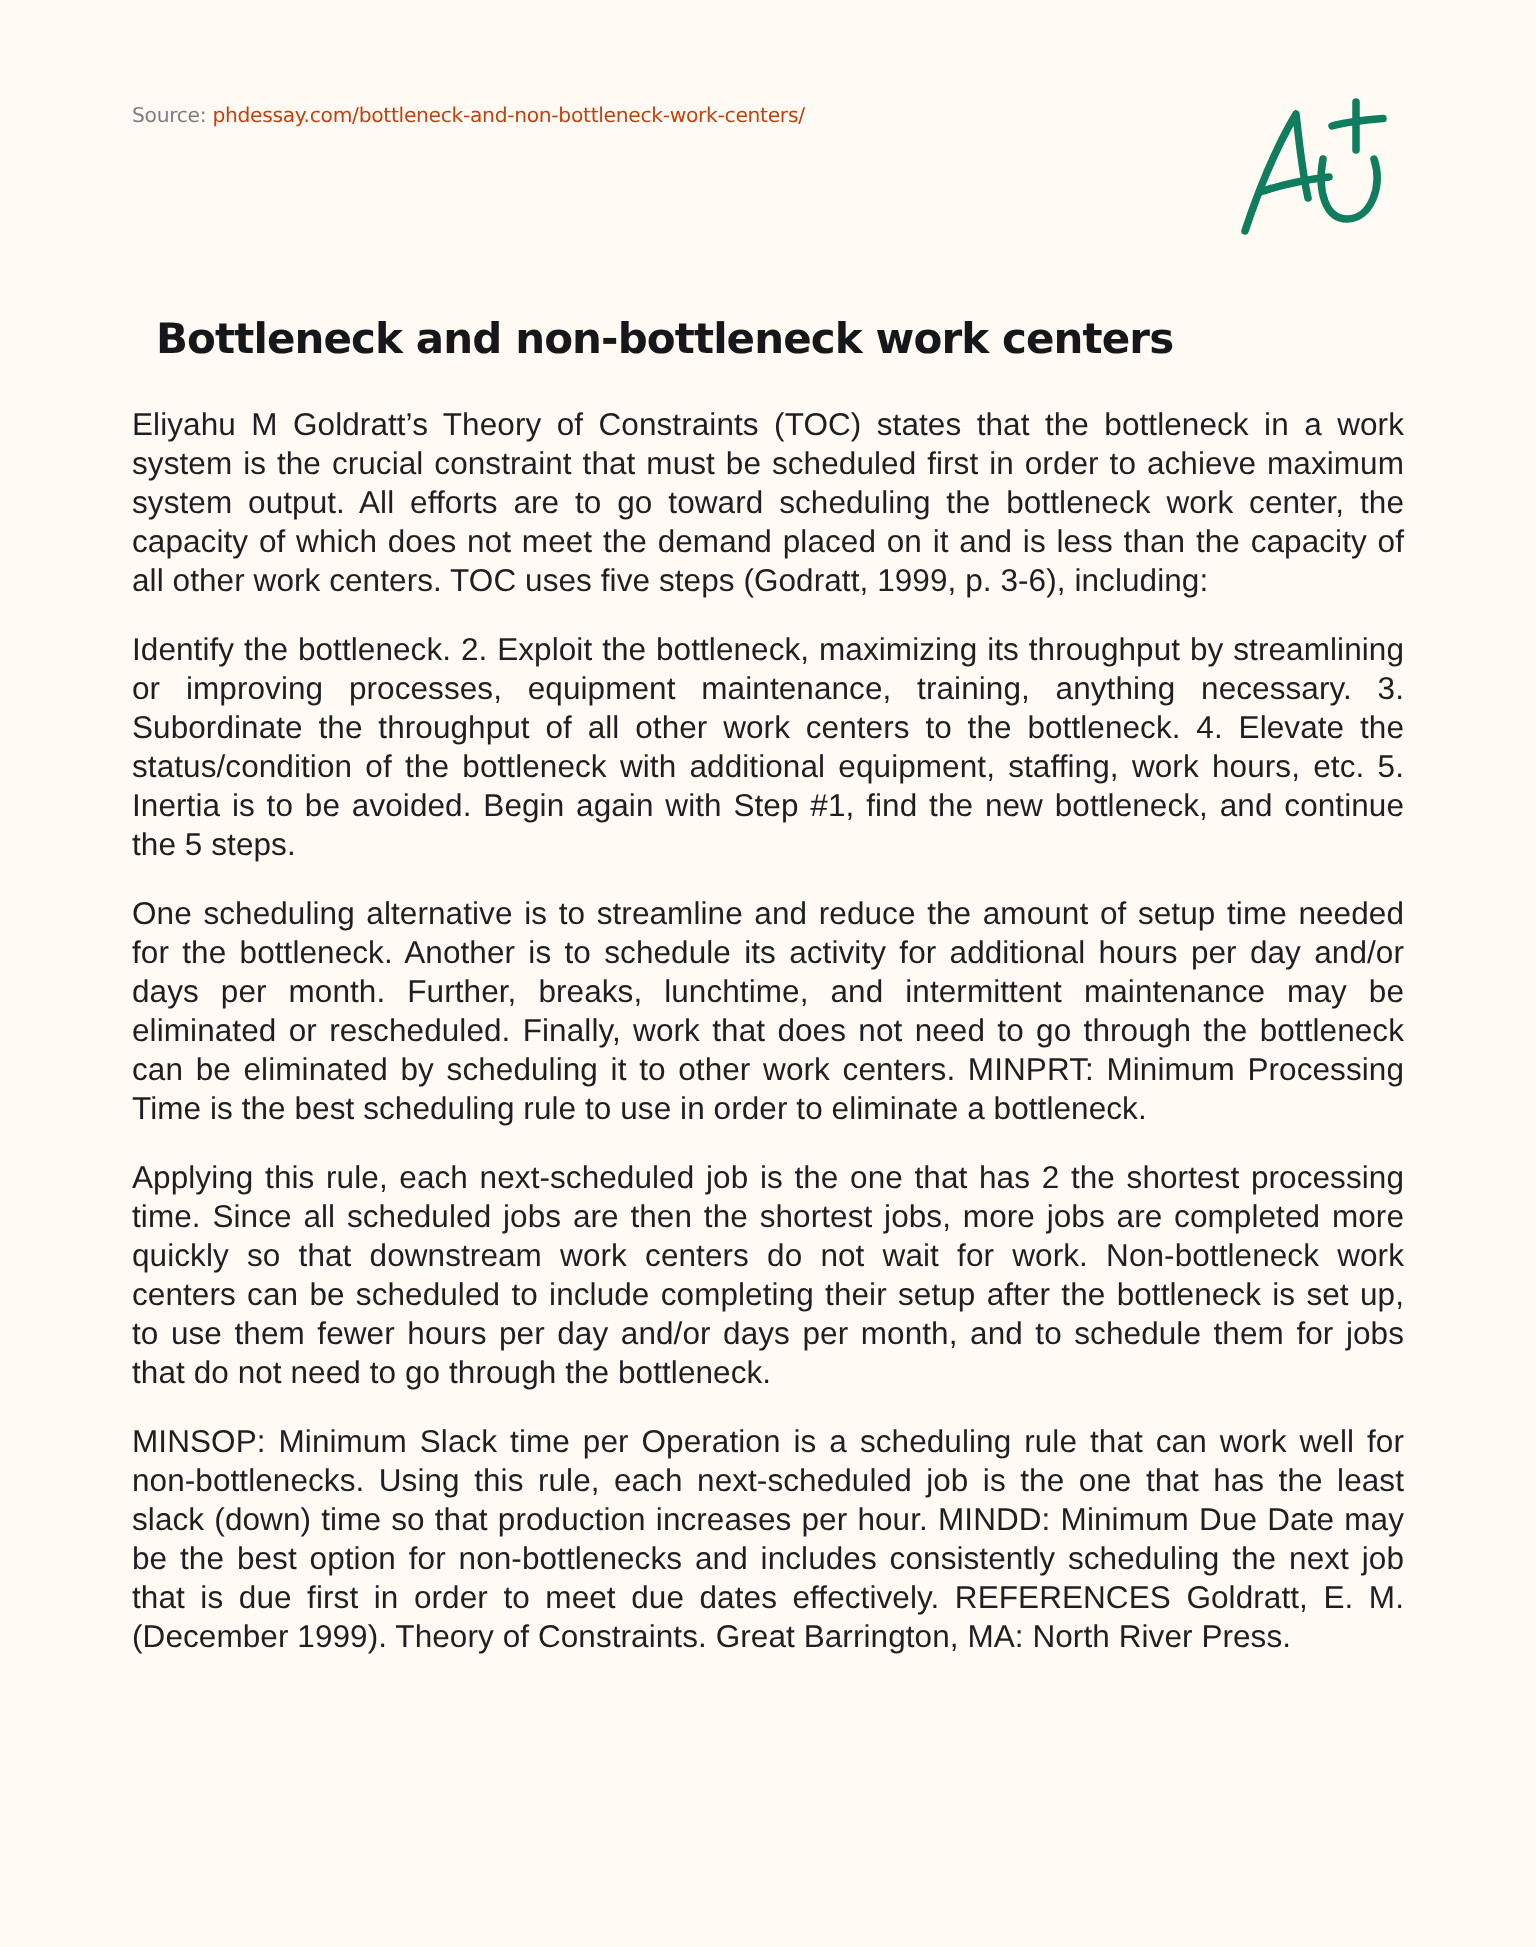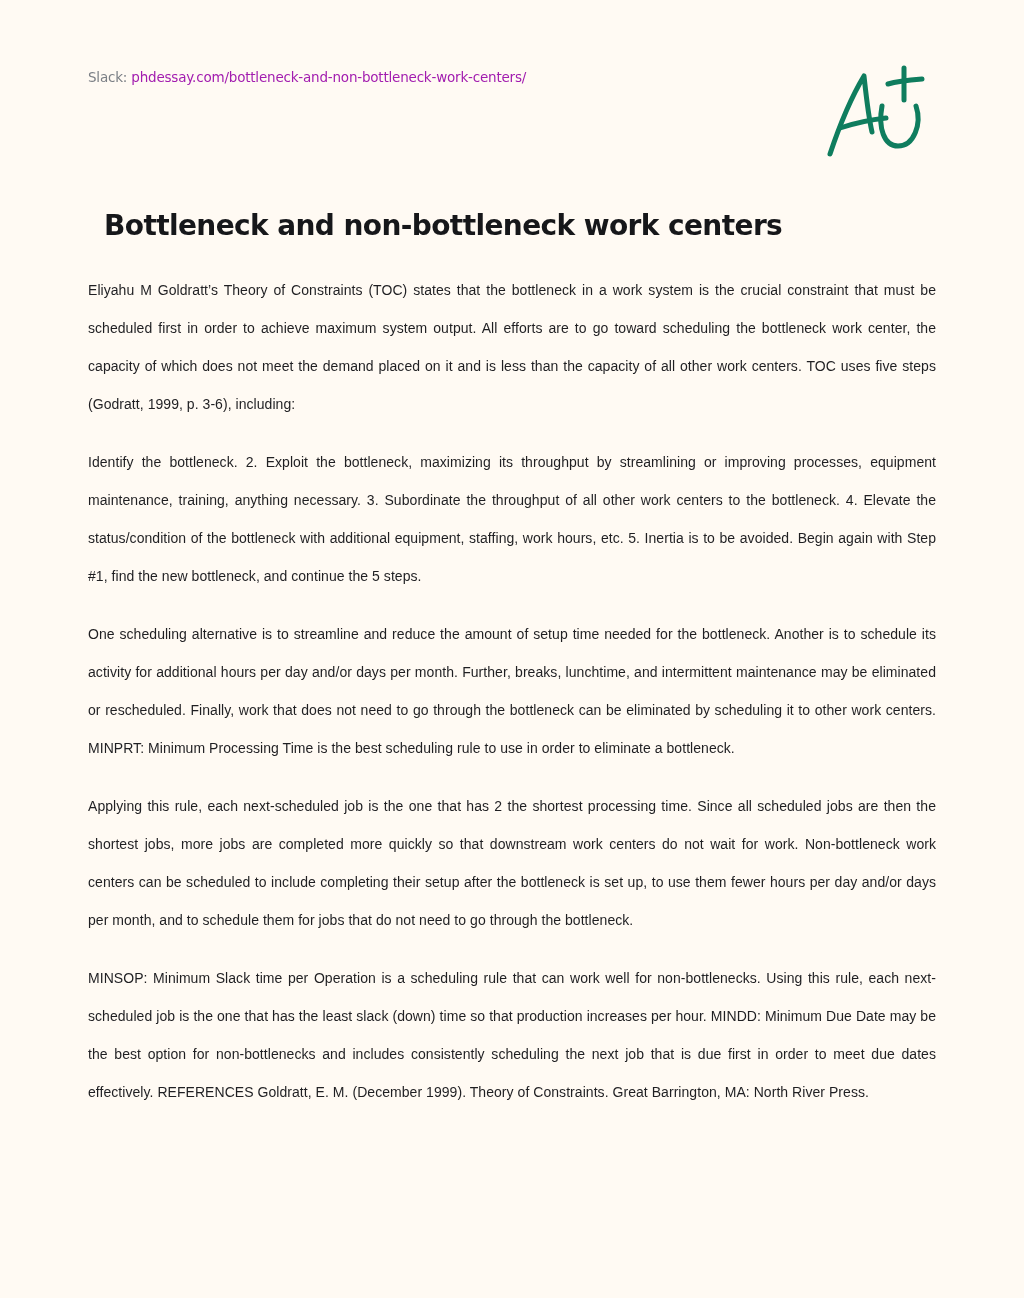--- a/index.html
+++ b/index.html
@@ -33,21 +33,21 @@
     .source-line {
       margin-top: 18px;
       font-size: 13.5px;
       line-height: 18px;
       letter-spacing: -0.2px;
     }
     .source-label {
       color: #7b7f85;
     }
     .source-link {
-      color: #a21caf;
+      color: #c2410c;
       text-decoration: none;
     }
     .logo {
       position: absolute;
       left: 822px;
       top: 62px;
       width: 110px;
       height: 100px;
     }
     .page-title {
@@ -65,33 +65,33 @@
     }
     .article {
       position: absolute;
       left: 88px;
       top: 271px;
       width: 848px;
     }
     .article p {
       margin: 0 0 20px 0;
       font-family: "Liberation Sans", sans-serif;
-      font-size: 14px;
-      line-height: 38px;
+      font-size: 21px;
+      line-height: 26px;
       text-align: justify;
       color: #1f1f22;
       letter-spacing: 0.05px;
     }
   </style>
 </head>
 <body>
 
 <header class="header">
   <div class="source-line">
-    <span class="source-label">Slack:</span>
+    <span class="source-label">Source:</span>
     <a class="source-link">phdessay.com/bottleneck-and-non-bottleneck-work-centers/</a>
   </div>
 </header>
 
 <div class="logo">
   <svg width="110" height="100" viewBox="0 0 110 100">
     <g fill="none" stroke="#0f7d5e" stroke-width="5" stroke-linecap="round" stroke-linejoin="round">
 
       <path d="M8 92 C 18 62, 30 34, 42 14 C 44 32, 46 52, 50 70"></path>
 

